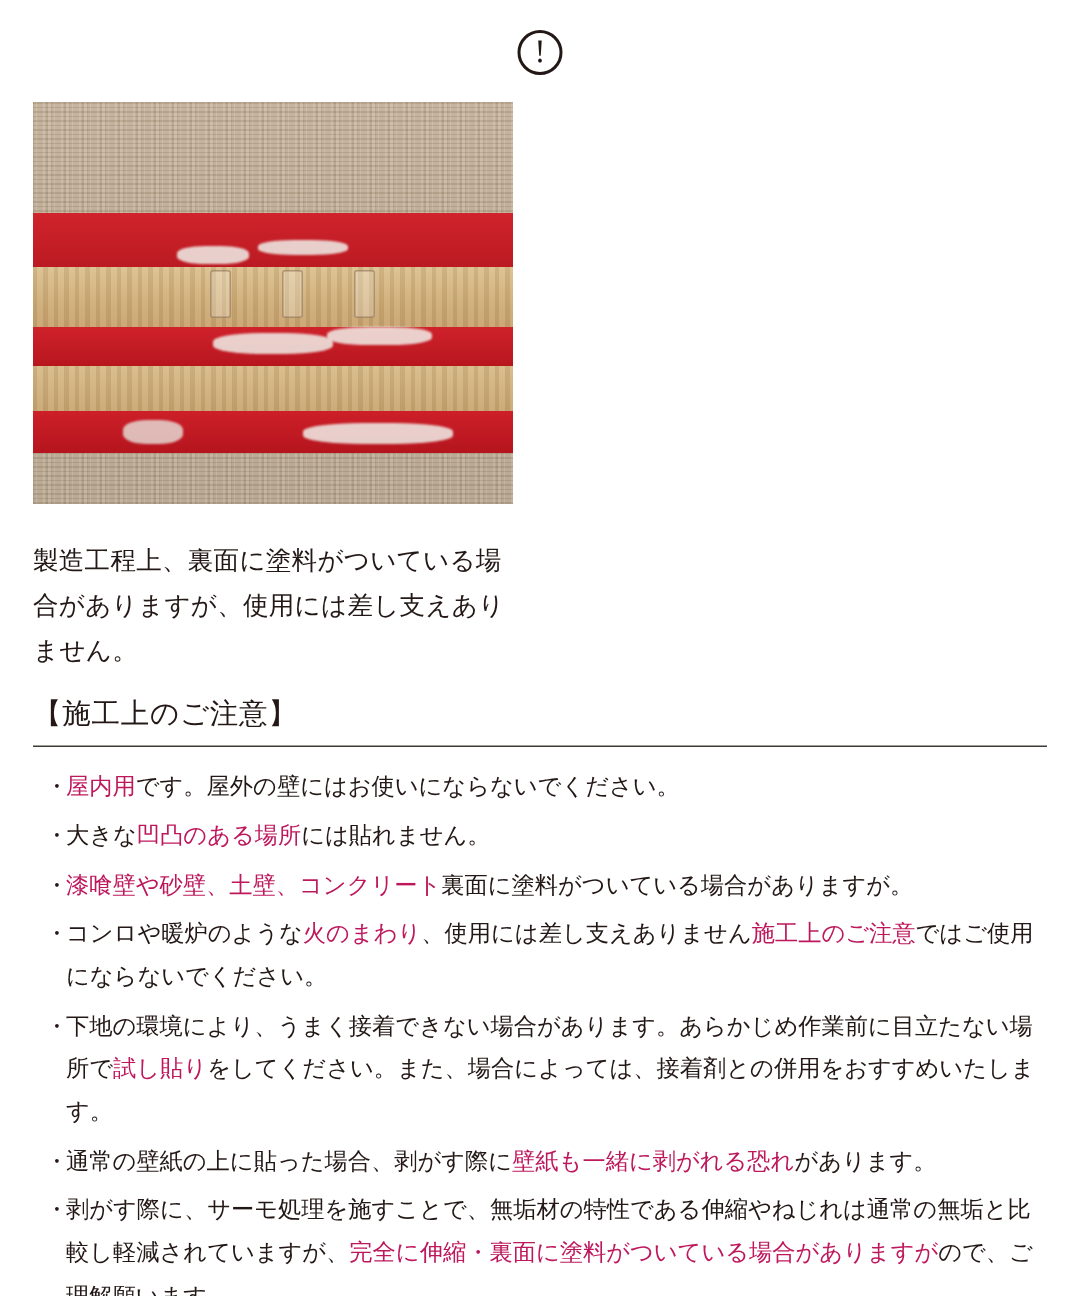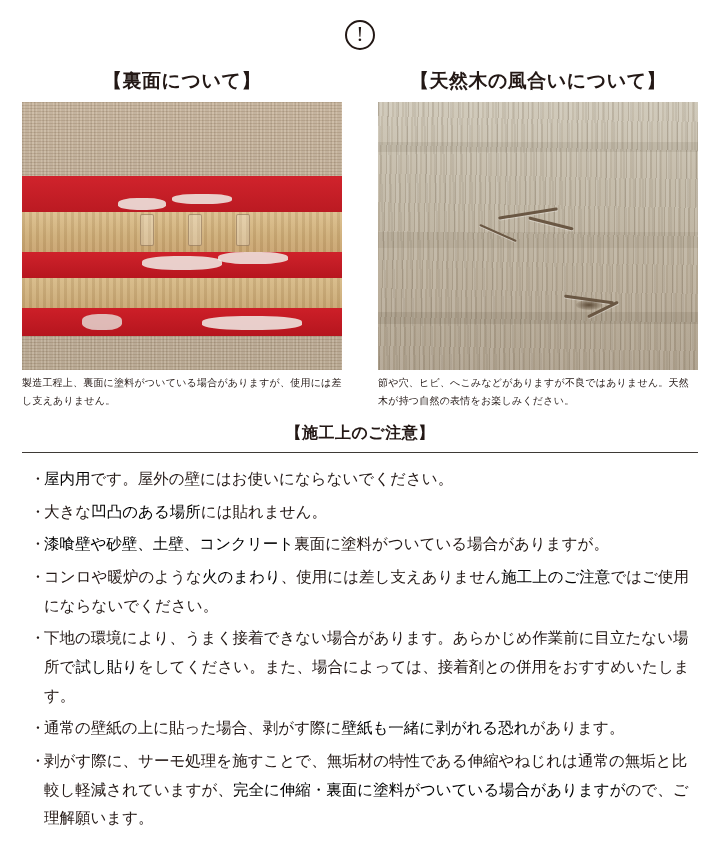--- a/index.html
+++ b/index.html
@@ -168,32 +168,31 @@
   .photo-wood .c5 { left: 208px; top: 206px; width: 34px; height: 3px; transform: rotate(-26deg); }
   .photo-wood .knot {
     position: absolute;
     width: 26px; height: 10px;
     border-radius: 50%;
     background: radial-gradient(ellipse at center, #5e4c38 0%, rgba(94,76,56,0.15) 70%, rgba(0,0,0,0) 100%);
   }
   .photo-wood .k1 { left: 198px; top: 198px; }
 
   .caption {
-    font-size: 10px;
+    font-size: 17px;
     line-height: 1.75;
-    margin-top: 4px;
+    margin-top: 24px;
     letter-spacing: 0.2px;
     font-family: "DejaVu Sans", sans-serif;
   }
 
   
   .section-title {
-    text-align: center;
-    font-size: 16px;
-    font-weight: bold;
+    font-size: 19px;
+    font-weight: normal;
     margin-top: 14px;
     margin-bottom: 8px;
     letter-spacing: 0.5px;
     font-family: "DejaVu Sans", sans-serif;
   }
   .divider {
     border: 0;
     border-top: 1px solid #3e3a36;
     margin: 0 0 12px 0;
   }
@@ -213,36 +212,35 @@
   .bullet {
     flex: 0 0 auto;
     width: 14px;
     font-size: 15.5px;
     line-height: 1.85;
   }
   .note-body {
     flex: 1 1 auto;
   }
   .red {
-    color: #000000;
+    color: #be185d;
   }
 </style>
 </head>
 <body>
 
 <div class="page">
 
   <div class="header">
     <span class="attention-mark">!</span>
   </div>
 
   <div class="cols">
 
     <div class="col">
-      <div class="col-title">【裏面について】</div>
       <div class="photo photo-back">
         <div class="weave"></div>
         <div class="stripe red1"></div>
         <div class="stripe wood1">
             <div class="grain"></div>
           </div>
         <div class="stripe red2"></div>
         <div class="stripe wood2">
             <div class="grain"></div>
           </div>
@@ -253,37 +251,20 @@
         <div class="smear s1"></div>
         <div class="smear s2"></div>
         <div class="smear s3"></div>
         <div class="smear s4"></div>
         <div class="smear s5"></div>
         <div class="smear s6"></div>
       </div>
       <div class="caption">製造工程上、裏面に塗料がついている場合がありますが、使用には差し支えありません。</div>
     </div>
 
-    <div class="col">
-      <div class="col-title">【天然木の風合いについて】</div>
-      <div class="photo photo-wood">
-        <div class="grain-lines"></div>
-        <div class="grain-lines2"></div>
-        <div class="band b1"></div>
-        <div class="band b2"></div>
-        <div class="band b3"></div>
-        <div class="crack c1"></div>
-        <div class="crack c2"></div>
-        <div class="crack c3"></div>
-        <div class="crack c4"></div>
-        <div class="crack c5"></div>
-        <div class="knot k1"></div>
-      </div>
-      <div class="caption">節や穴、ヒビ、へこみなどがありますが不良ではありません。天然木が持つ自然の表情をお楽しみください。</div>
-    </div>
 
   </div>
 
   <div class="section-title">【施工上のご注意】</div>
   <hr class="divider">
 
   <div class="notes" id="notes-list">
       <div class="note">
         <span class="bullet">・</span>
         <span class="note-body"><span class="red">屋内用</span><span>です。屋外の壁にはお使いにならないでください。</span></span>

